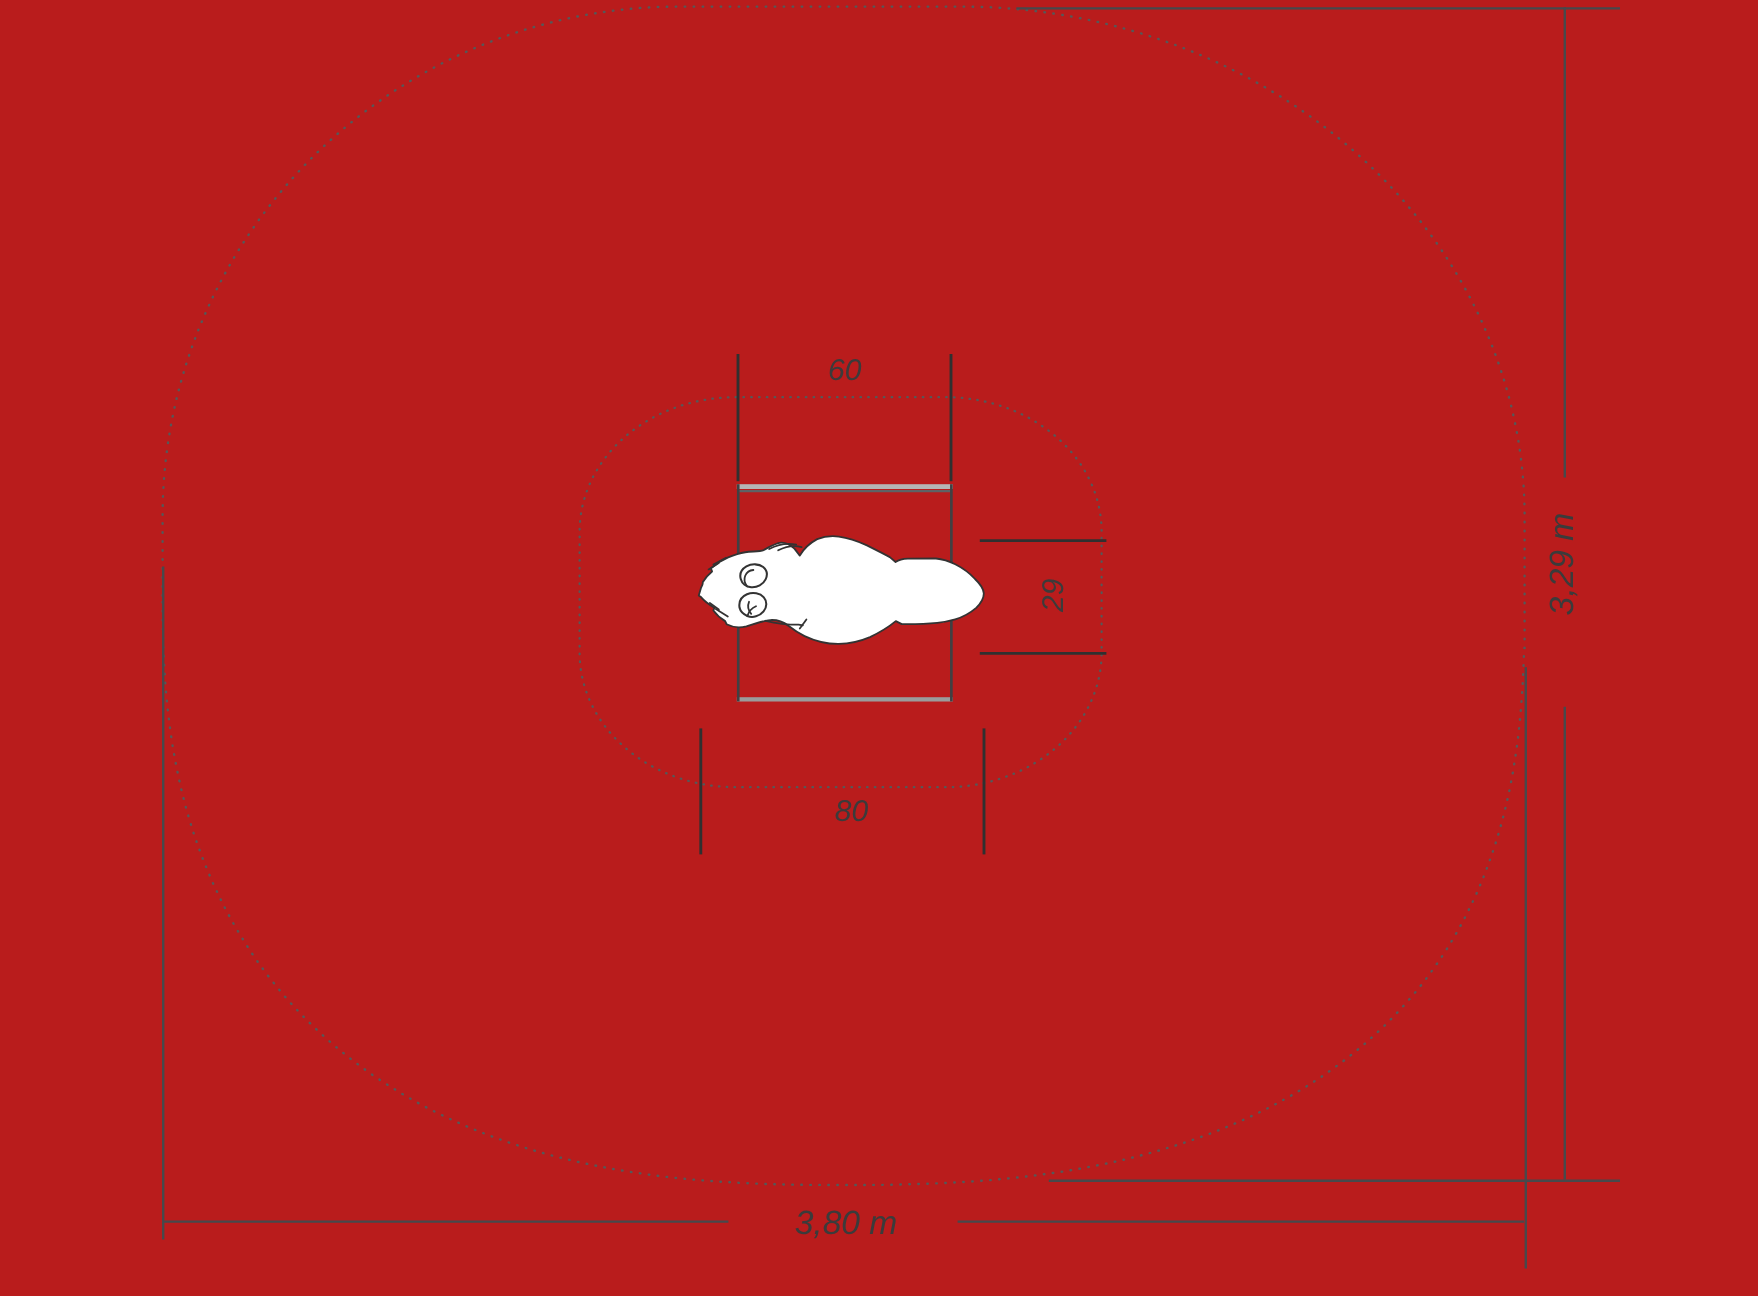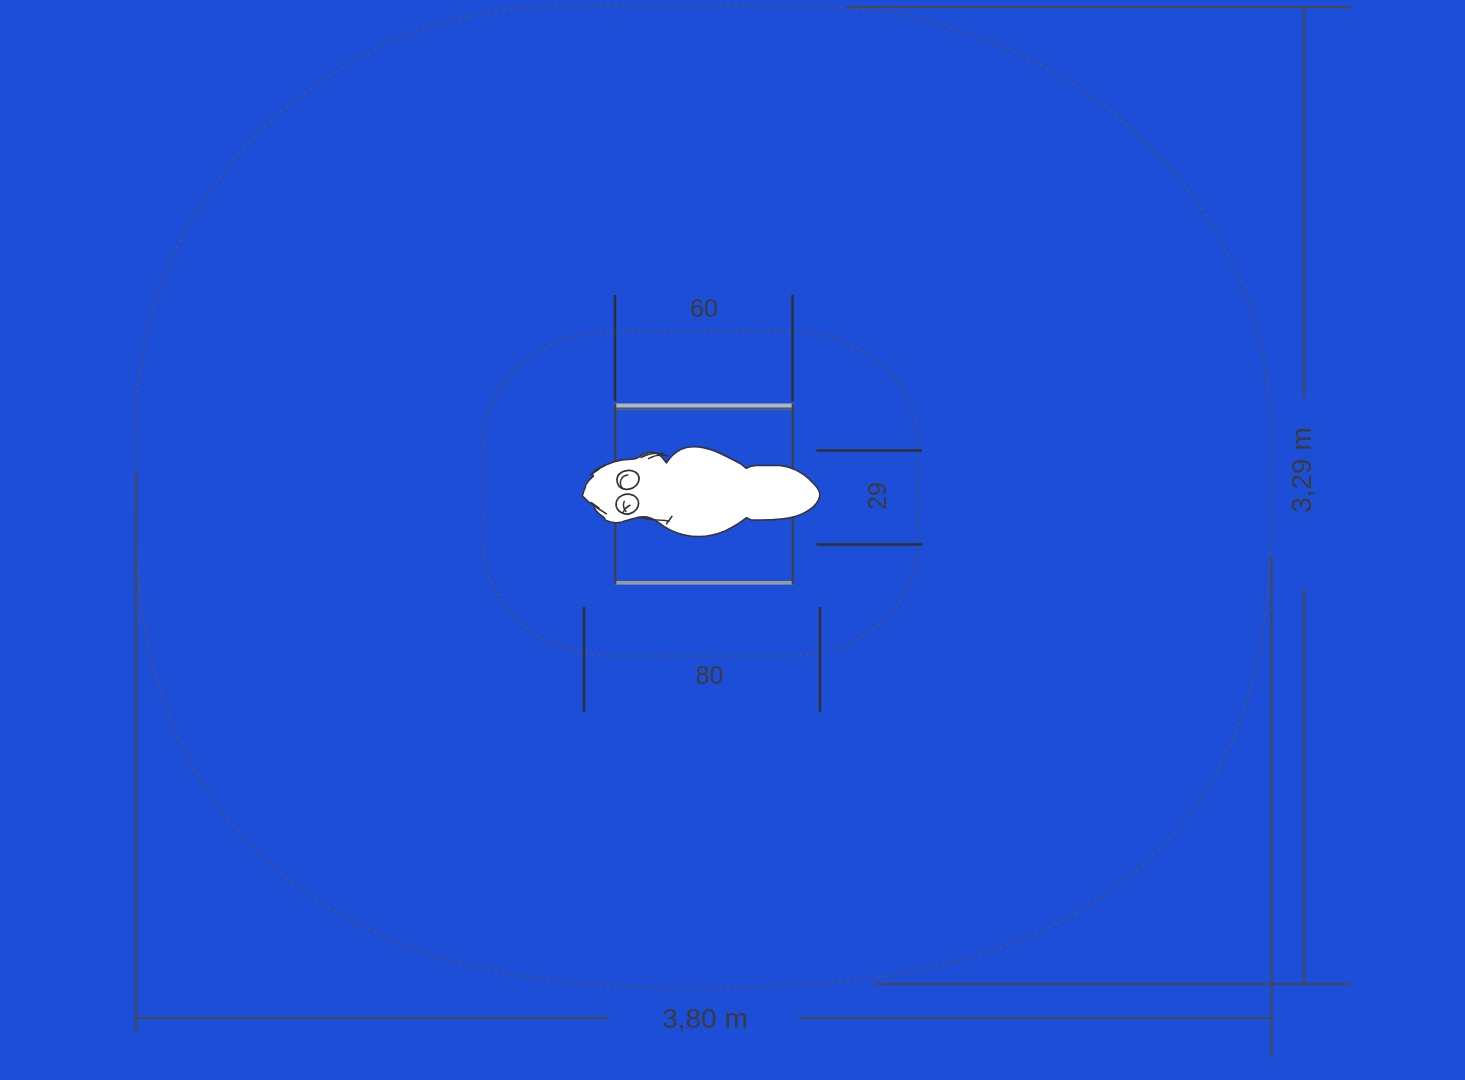--- a/index.html
+++ b/index.html
@@ -1,17 +1,17 @@
 <!DOCTYPE html>
 <html><head>
 <meta charset="utf-8">
 <style>
   html,body{margin:0;padding:0;background:#ffffff;}
-  .page{position:relative;width:1465px;height:1080px;background:#1d4ed8;overflow:hidden;
-        font-family:"Liberation Sans", sans-serif;}
+  .page{position:relative;width:1465px;height:1080px;background:#b91c1c;overflow:hidden;
+        font-family:"Liberation Sans", sans-serif;font-style:italic;}
   svg{position:absolute;left:0;top:0;filter:blur(0.6px);}
   text{fill:#3b3b3b;font-family:"Liberation Sans", sans-serif;}
 </style>
 </head>
 <body>
 <div class="page">
 <svg width="1465" height="1080" viewBox="0 0 1465 1080">
 
   <path d="M135.5,496.5 L135.5,430.5 A430 425 0 0 1 565.5,5.5 L800.5,5.5 A470 425 0 0 1 1270.5,430.5 L1270.5,540 L1270.1,540.1 L1269.5,557.6 L1268.7,573.7 L1267.6,588.8 L1266.3,603.1 L1264.8,616.8 L1262.9,630.0 L1260.9,642.7 L1258.6,655.1 L1256.0,667.1 L1253.2,678.8 L1250.1,690.2 L1246.8,701.3 L1243.2,712.1 L1239.4,722.7 L1235.4,733.1 L1231.1,743.2 L1226.5,753.1 L1221.7,762.8 L1216.7,772.2 L1211.4,781.5 L1205.9,790.5 L1200.1,799.4 L1194.0,808.0 L1187.8,816.5 L1181.3,824.7 L1174.5,832.7 L1167.5,840.6 L1160.2,848.2 L1152.8,855.7 L1145.0,862.9 L1137.1,870.0 L1128.9,876.8 L1120.4,883.5 L1111.7,889.9 L1102.8,896.2 L1093.6,902.3 L1084.2,908.1 L1074.6,913.8 L1064.7,919.2 L1054.6,924.5 L1044.2,929.5 L1033.6,934.4 L1022.7,939.0 L1011.6,943.5 L1000.2,947.7 L988.6,951.7 L976.8,955.5 L964.6,959.1 L952.2,962.5 L939.5,965.7 L926.5,968.7 L913.2,971.4 L899.6,973.9 L885.7,976.3 L871.3,978.4 L856.6,980.3 L841.5,981.9 L825.8,983.4 L809.6,984.6 L792.6,985.6 L774.7,986.4 L755.6,987.0 L734.5,987.4 L707.7,987.5 L676.3,987.4 L654.6,987.1 L635.4,986.6 L617.5,985.8 L600.7,984.8 L584.5,983.6 L569.0,982.2 L554.0,980.6 L539.5,978.7 L525.3,976.6 L511.5,974.3 L498.1,971.7 L484.9,969.0 L472.1,966.0 L459.5,962.8 L447.2,959.4 L435.2,955.7 L423.4,951.9 L411.9,947.8 L400.6,943.5 L389.5,938.9 L378.7,934.2 L368.1,929.2 L357.7,924.1 L347.6,918.7 L337.7,913.1 L328.0,907.2 L318.5,901.2 L309.3,895.0 L300.3,888.5 L291.5,881.8 L282.9,874.9 L274.6,867.8 L266.5,860.5 L258.7,853.0 L251.0,845.3 L243.6,837.4 L236.4,829.3 L229.5,820.9 L222.8,812.4 L216.3,803.7 L210.1,794.7 L204.1,785.6 L198.4,776.2 L192.8,766.6 L187.6,756.9 L182.6,746.9 L177.8,736.7 L173.3,726.3 L169.0,715.7 L165.0,704.9 L161.2,693.8 L157.7,682.5 L154.4,671.0 L151.4,659.2 L148.7,647.1 L146.2,634.8 L143.9,622.1 L142.0,609.2 L140.3,595.8 L138.8,582.0 L137.6,567.7 L136.7,552.7 L136.0,536.7 L135.6,519.2 L135.5,496.5 Z" fill="none" stroke="#575757" stroke-width="2" stroke-linecap="round" stroke-dasharray="0.5 7"></path>
 

